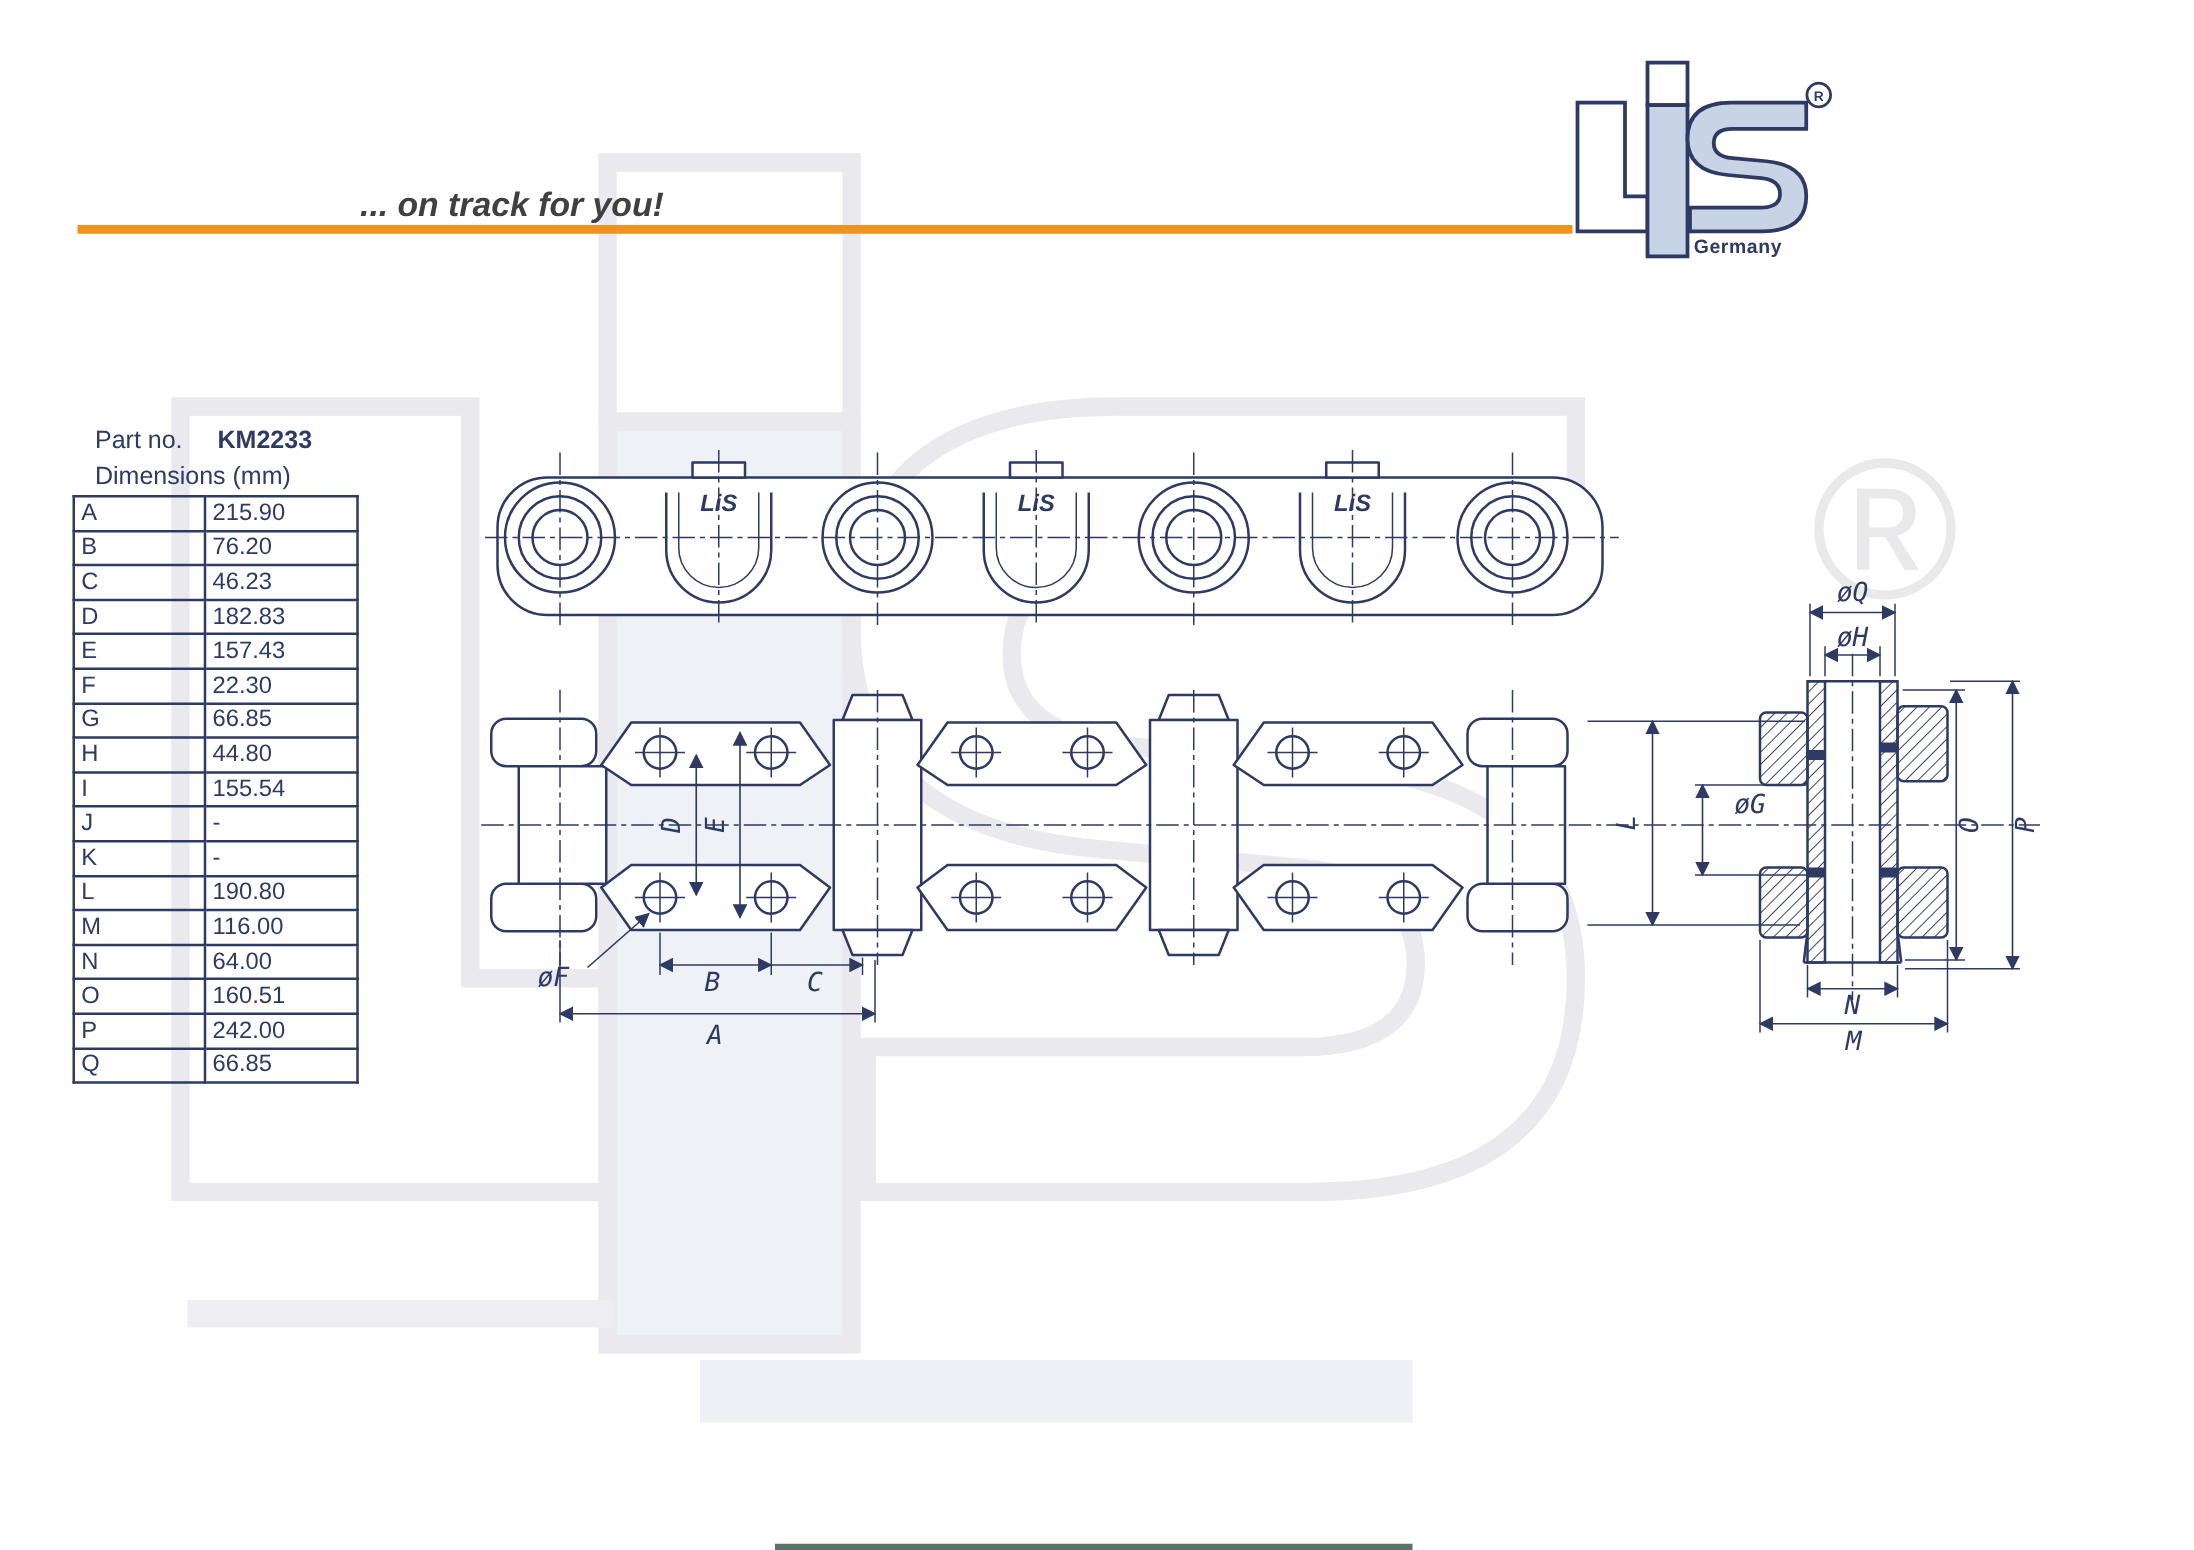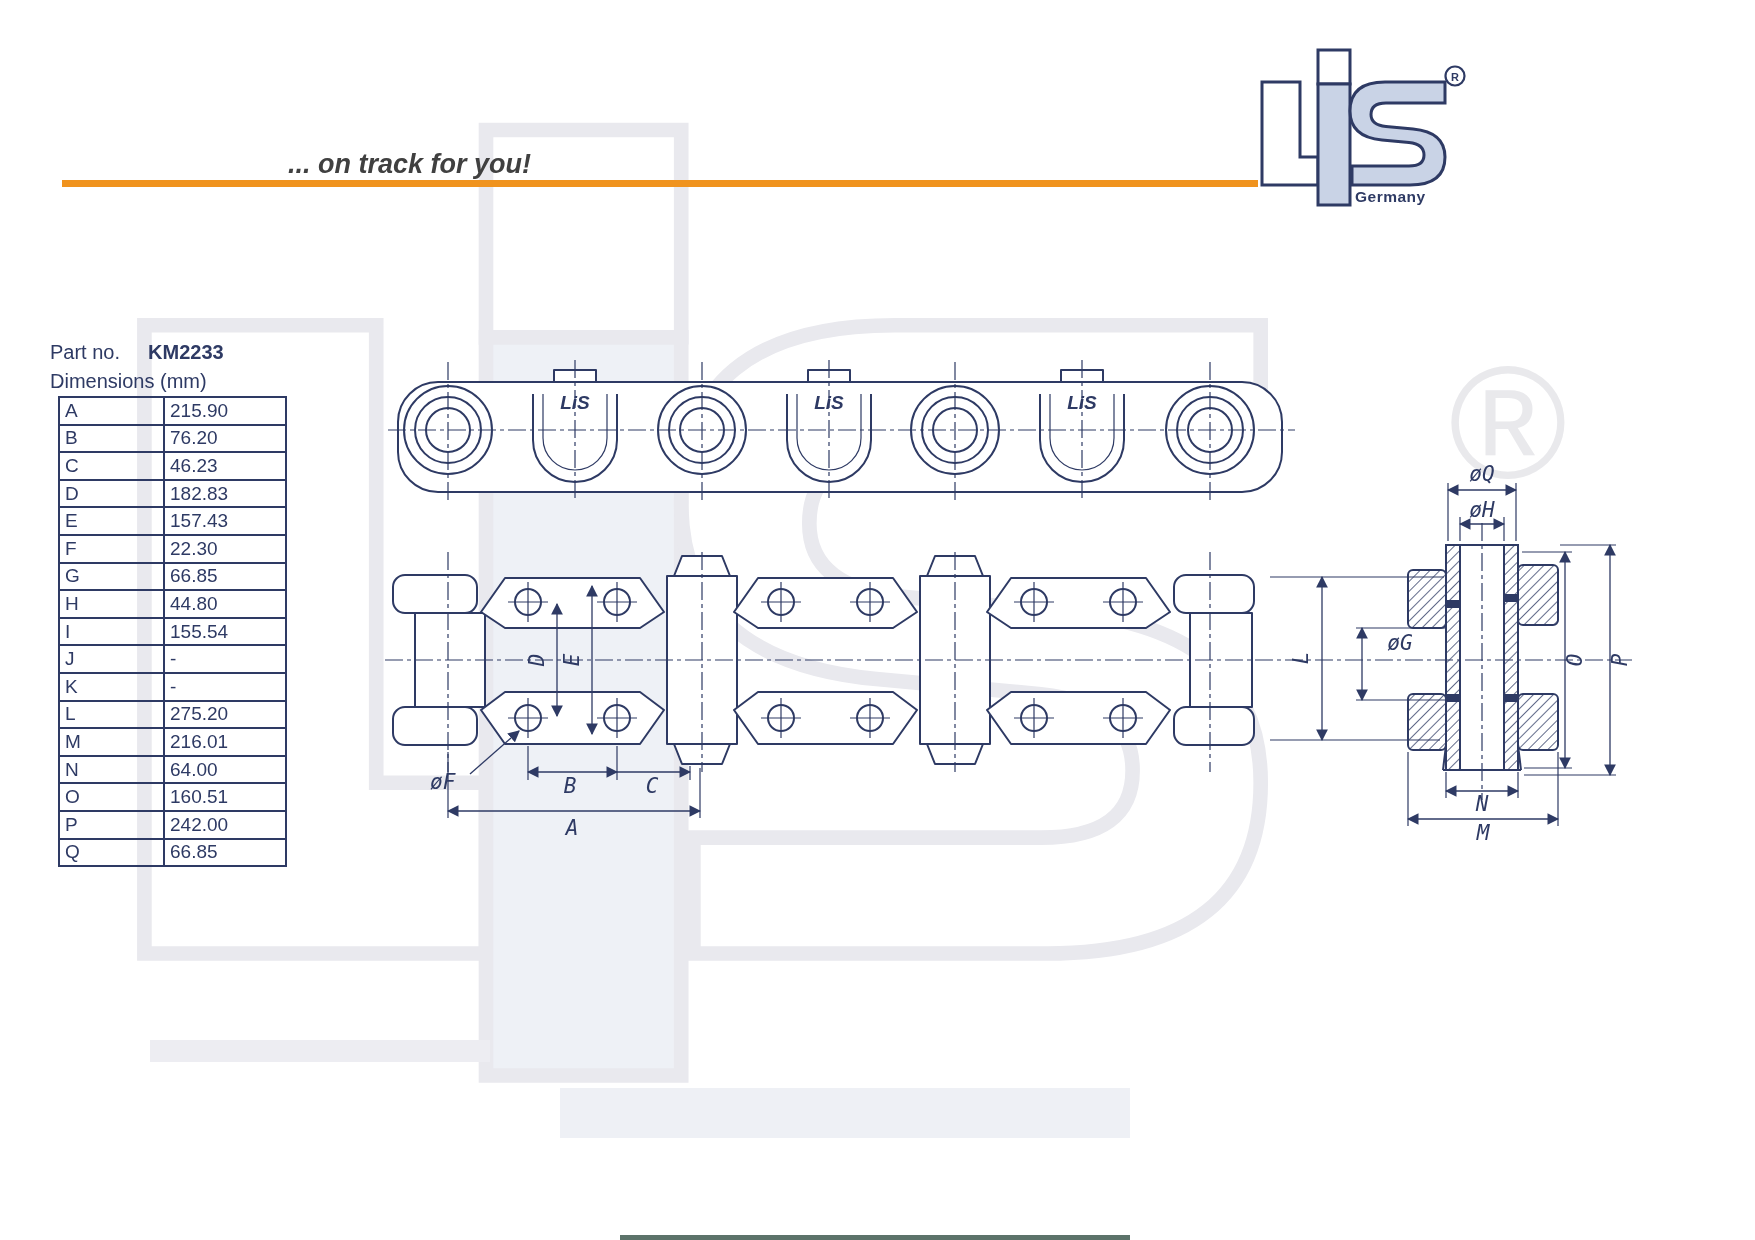--- a/index.html
+++ b/index.html
@@ -3,21 +3,21 @@
 <meta charset="utf-8">
 <style>
   html,body{margin:0;padding:0;background:#fff;}
   #page{position:relative;width:1755px;height:1240px;background:#ffffff;overflow:hidden;
         font-family:"Liberation Sans",sans-serif;color:#2e3a64;}
   .abs{position:absolute;}
   
   #slogan{left:288px;top:149px;font-size:27px;font-weight:700;font-style:italic;color:#404040;}
   #orange-line{left:62px;top:180px;width:1196px;height:7px;background:#f0931e;}
   
-  #partinfo{left:50px;top:338px;font-size:20px;line-height:29px;}
+  #partinfo{left:76px;top:338px;font-size:20px;line-height:29px;}
   #partno-val{font-weight:700;margin-left:28px;}
   
   #dimtable{left:58px;top:396px;border-collapse:collapse;}
   #dimtable td{border:2px solid #2e3a64;font-size:19px;color:#2e3a64;height:25.6px;padding:0 5px;}
   #dimtable td.k{width:93px;text-align:left;}
   #dimtable td.v{width:110px;text-align:left;}
   
   svg{position:absolute;overflow:visible;}
   .ln{stroke:#2e3a64;stroke-width:2;fill:none;stroke-linejoin:round;}
   .lnw{stroke:#2e3a64;stroke-width:2;fill:#ffffff;stroke-linejoin:round;}
@@ -115,25 +115,25 @@
         <tr>
           <td class="k">J</td>
           <td class="v">-</td>
         </tr>
         <tr>
           <td class="k">K</td>
           <td class="v">-</td>
         </tr>
         <tr>
           <td class="k">L</td>
-          <td class="v">275.20</td>
+          <td class="v">190.80</td>
         </tr>
         <tr>
           <td class="k">M</td>
-          <td class="v">216.01</td>
+          <td class="v">116.00</td>
         </tr>
         <tr>
           <td class="k">N</td>
           <td class="v">64.00</td>
         </tr>
         <tr>
           <td class="k">O</td>
           <td class="v">160.51</td>
         </tr>
         <tr>

